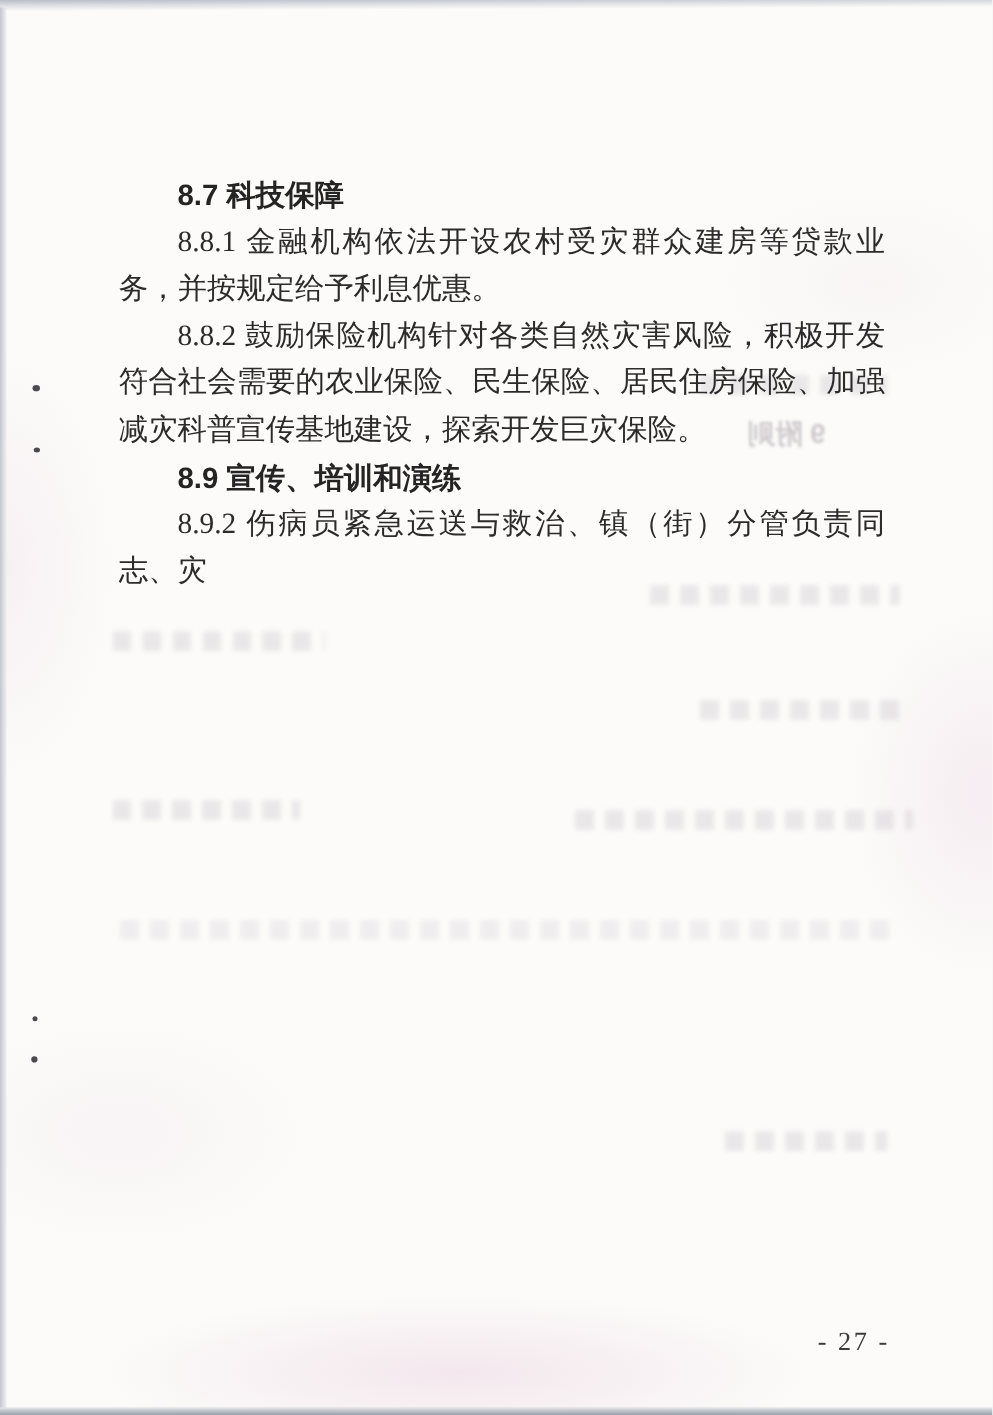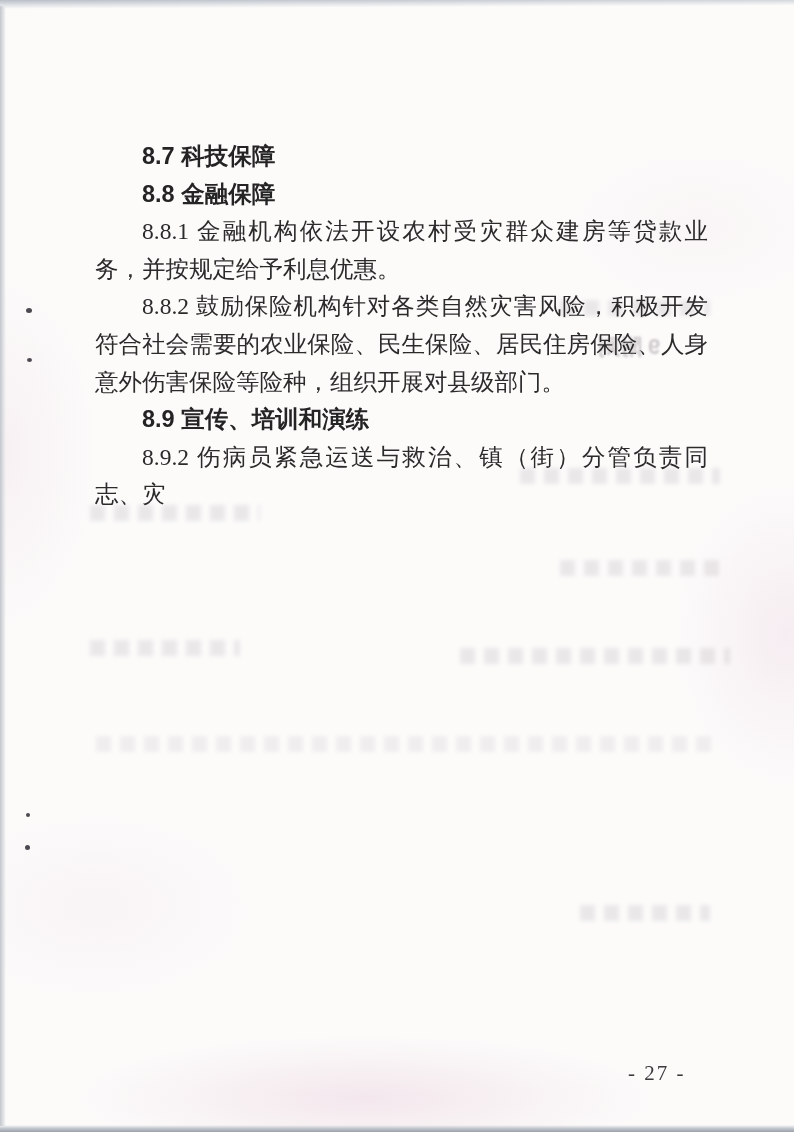--- a/index.html
+++ b/index.html
@@ -64,21 +64,21 @@
     text-align:justify;text-justify:inter-character;
   }
   .text-block p{margin:0;text-indent:2em;}
   .text-block p.heading{
     font-weight:700;
     font-family:"Liberation Sans","DejaVu Sans",sans-serif;
     color:#252424;
   }
   .page-number{
     position:absolute;left:628px;top:1061px;width:110px;
-    font-size:21px;color:#3b3a3c;text-align:left;letter-spacing:2px;
+    font-size:21px;color:#3b3a3c;text-align:center;letter-spacing:2px;
     font-family:"Liberation Serif","DejaVu Serif",serif;
   }
 </style>
 </head>
 <body>
 
 <div class="page">
 
   <div class="edge-top"></div>
   <div class="edge-left"></div>
@@ -95,22 +95,21 @@
   <div class="bleed-row br2"></div>
   <div class="bleed-row br3"></div>
   <div class="bleed-row br4"></div>
   <div class="bleed-row br5"></div>
   <div class="bleed-row br6"></div>
   <div class="bleed-row br7"></div>
   <div class="bleed-row br8"></div>
 
   <div class="text-block">
       <p class="heading">8.7 科技保障</p>
-      <p class="heading">8.8 金融保障</p>
       <p class="body">8.8.1 金融机构依法开设农村受灾群众建房等贷款业务，并按规定给予利息优惠。</p>
-      <p class="body">8.8.2 鼓励保险机构针对各类自然灾害风险，积极开发符合社会需要的农业保险、民生保险、居民住房保险、人身意外伤害保险等险种，组织开展对县级部门。</p>
+      <p class="body">8.8.2 鼓励保险机构针对各类自然灾害风险，积极开发符合社会需要的农业保险、民生保险、居民住房保险、加强减灾科普宣传基地建设，探索开发巨灾保险。</p>
       <p class="heading">8.9 宣传、培训和演练</p>
       <p class="body">8.9.2 伤病员紧急运送与救治、镇（街）分管负责同志、灾</p>
     </div>
 
   <div class="page-number">- 27 -</div>
 
 </div>
 
 </body></html>

